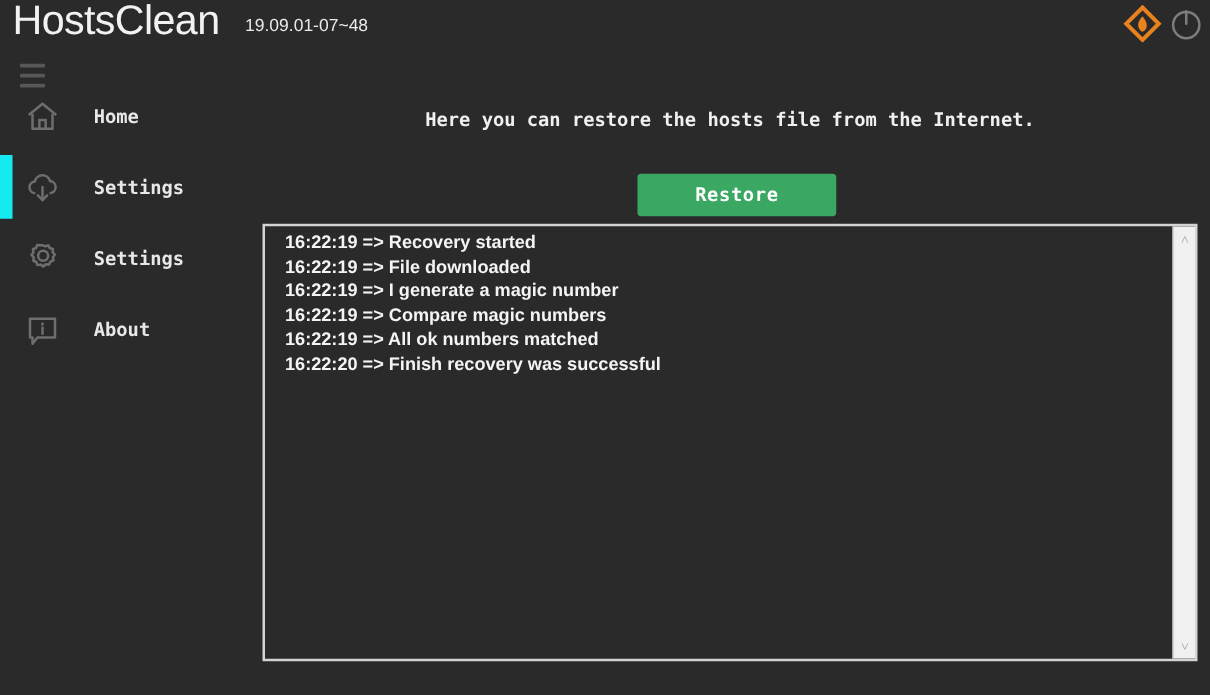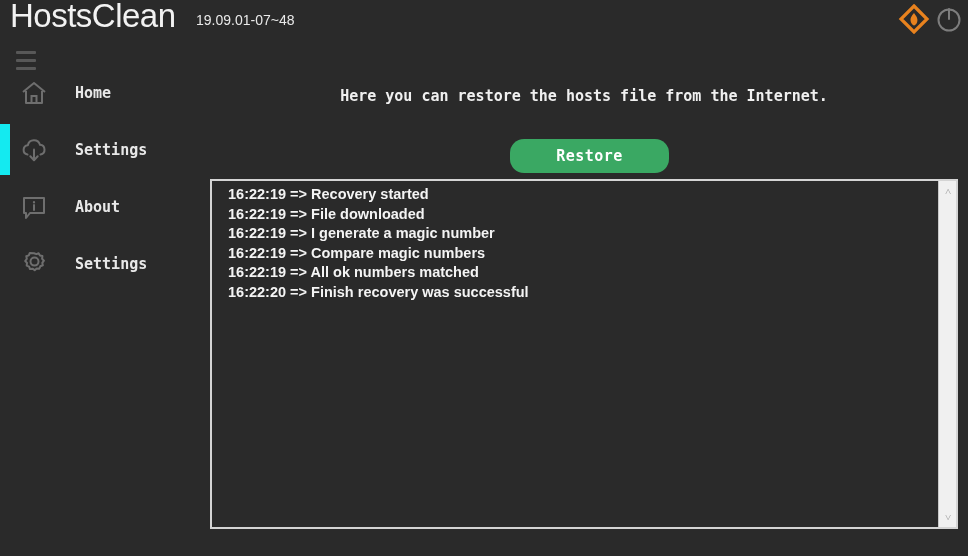--- a/index.html
+++ b/index.html
@@ -123,21 +123,21 @@
     font-weight: bold;
     color: #f0f0f0;
     white-space: nowrap;
   }
   #restore-button {
     position: absolute;
     left: 310px; top: 60px;
     width: 159px; height: 34px;
     background: #3aa863;
     border: none;
-    border-radius: 14px;
+    border-radius: 3px;
     color: #ffffff;
     font-family: "DejaVu Sans Mono", monospace;
     font-size: 15px;
     font-weight: bold;
     cursor: pointer;
     letter-spacing: 0.5px;
   }
 
   
   #log-box {
@@ -236,39 +236,39 @@
             <path d="M11.3 21.3 L15 25.2 L18.7 21.3" fill="none" stroke="#6e6e6e" stroke-width="2" stroke-linejoin="round" stroke-linecap="round"></path>
           </svg>
         </div>
         <div class="nav-label">Settings</div>
       </div>
 
       <div class="nav-item">
         <div class="indicator"></div>
         <div class="nav-icon">
           <svg width="30" height="30" viewBox="0 0 30 30">
-            <path d="M5 6 L25 6 L25 21 L11 21 L7 26 L7 21 L5 21 Z" fill="none" stroke="#6e6e6e" stroke-width="2" stroke-linejoin="round"></path>
-            <line x1="15" y1="10" x2="15" y2="10.4" stroke="#6e6e6e" stroke-width="2.2" stroke-linecap="round"></line>
-            <line x1="15" y1="13" x2="15" y2="18" stroke="#6e6e6e" stroke-width="2" stroke-linecap="round"></line>
-          </svg>
-        </div>
-        <div class="nav-label">About</div>
-      </div>
-
-      <div class="nav-item">
-        <div class="indicator"></div>
-        <div class="nav-icon">
-          <svg width="30" height="30" viewBox="0 0 30 30">
             <path d="M15 4.2 L17.4 5.1 L19.6 4.2 L21 6.6 L23.4 7.1 L23.1 9.8 L24.9 11.7 L23.3 13.9
                      L23.8 16.3 L21.3 17.3 L20.3 19.7 L17.7 19.4 L15.7 21.2 L13.5 19.7 L11 20.1
                      L10.1 17.6 L7.7 16.6 L8 13.9 L6.2 12 L7.8 9.8 L7.3 7.3 L9.8 6.4 L10.8 4 Z" fill="none" stroke="#6e6e6e" stroke-width="2" stroke-linejoin="round"></path>
             <circle cx="15.5" cy="12.6" r="4" fill="none" stroke="#6e6e6e" stroke-width="2"></circle>
           </svg>
         </div>
         <div class="nav-label">Settings</div>
+      </div>
+
+      <div class="nav-item">
+        <div class="indicator"></div>
+        <div class="nav-icon">
+          <svg width="30" height="30" viewBox="0 0 30 30">
+            <path d="M5 6 L25 6 L25 21 L11 21 L7 26 L7 21 L5 21 Z" fill="none" stroke="#6e6e6e" stroke-width="2" stroke-linejoin="round"></path>
+            <line x1="15" y1="10" x2="15" y2="10.4" stroke="#6e6e6e" stroke-width="2.2" stroke-linecap="round"></line>
+            <line x1="15" y1="13" x2="15" y2="18" stroke="#6e6e6e" stroke-width="2" stroke-linecap="round"></line>
+          </svg>
+        </div>
+        <div class="nav-label">About</div>
       </div>
 
     </div>
   </div>
 
   <div id="content">
 
     <div id="page-subtitle">Here you can restore the hosts file from the Internet.</div>
 
     <button id="restore-button">Restore</button>

